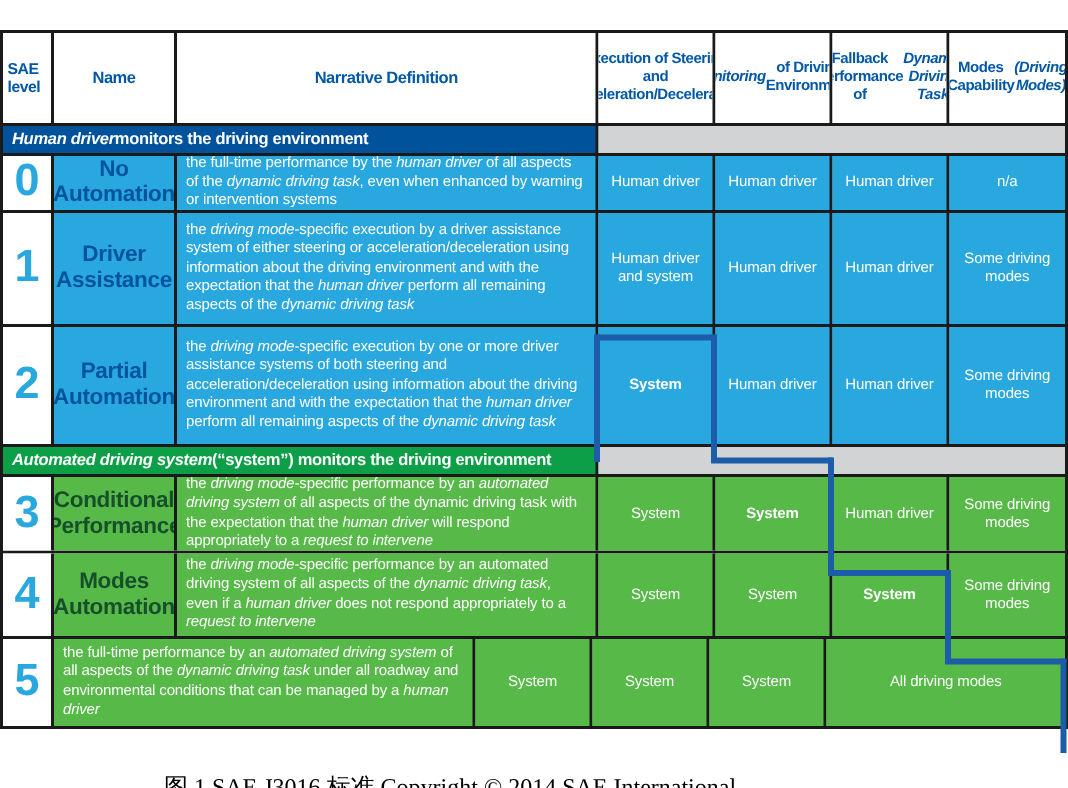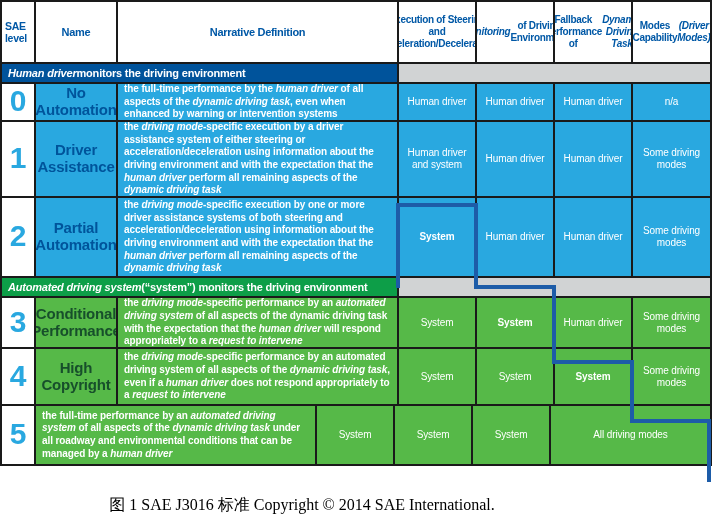--- a/index.html
+++ b/index.html
@@ -11,29 +11,29 @@
     --green-bar:#0D9E48;
     --name-green:#174F2B;
     --gray:#D1D3D4;
     --stair:#1D5CA8;
     --border:#1A1A1A;
   }
   html,body{margin:0;padding:0;background:#FFFFFF;}
   .page{width:712px;height:525px;background:#FFFFFF;position:relative;
         font-family:"Liberation Sans", sans-serif;}
   .tbl{position:relative;width:712px;}
-  .table{width:712px;box-sizing:border-box;border:2px solid var(--border);background:#fff;}
+  .table{width:712px;box-sizing:border-box;border:2px solid var(--border);background:#fff;margin-top:20px;}
   .row{display:flex;border-bottom:2px solid var(--border);box-sizing:border-box;}
   .row:last-child{border-bottom:none;}
   .cell{box-sizing:border-box;border-right:2px solid var(--border);
         display:flex;align-items:center;justify-content:center;
         overflow:hidden;}
   .c1{width:34px;}
   .c2{width:82px;}
-  .c3{width:281px;font-weight:bold;}
+  .c3{width:281px;}
   .c4,.c5,.c6{width:78px;}
   .c7{flex:1;border-right:none;}
   
   .r-header{height:62px;}
   .r-bar{height:20px;}
   .r0{height:38px;}
   .r1{height:76px;}
   .r2{height:80px;}
   .r3{height:51px;}
   .r4{height:57px;}
@@ -93,21 +93,21 @@
         <div class="cell c5 hcell">
             <span style="font-style: italic;">Monitoring</span>
             <span> of Driving Environment</span>
           </div>
         <div class="cell c6 hcell">
             <span>Fallback Performance of </span>
             <span style="font-style: italic;">Dynamic Driving Task</span>
           </div>
         <div class="cell c7 hcell">
             <span>Modes Capability </span>
-            <span style="font-style: italic;">(Driver Modes)</span>
+            <span style="font-style: italic;">(Driving Modes)</span>
           </div>
       </div>
 
       <div class="row r-bar">
         <div class="cell barcell navybar">
             <span style="font-style: italic;">Human driver</span>
             <span> monitors the driving environment</span>
           </div>
         <div class="cell graycell"></div>
       </div>
@@ -195,21 +195,21 @@
         <div class="cell c6 valcell">
             <span>Human driver</span>
           </div>
         <div class="cell c7 valcell">
             <span>Some driving modes</span>
           </div>
       </div>
 
       <div class="row r4 sec-green">
         <div class="cell c1 levelcell">4</div>
-        <div class="cell c2 namecell">High Copyright</div>
+        <div class="cell c2 namecell">Modes Automation</div>
         <div class="cell c3 narrcell">
             <span><span>the </span><span style="font-style: italic;">driving mode</span><span>-specific performance by an automated driving system of all aspects of the </span><span style="font-style: italic;">dynamic driving task</span><span>, even if a </span><span style="font-style: italic;">human driver</span><span> does not respond appropriately to a </span><span style="font-style: italic;">request to intervene</span></span>
           </div>
         <div class="cell c4 valcell">
             <span>System</span>
           </div>
         <div class="cell c5 valcell">
             <span>System</span>
           </div>
         <div class="cell c6 valcell">

